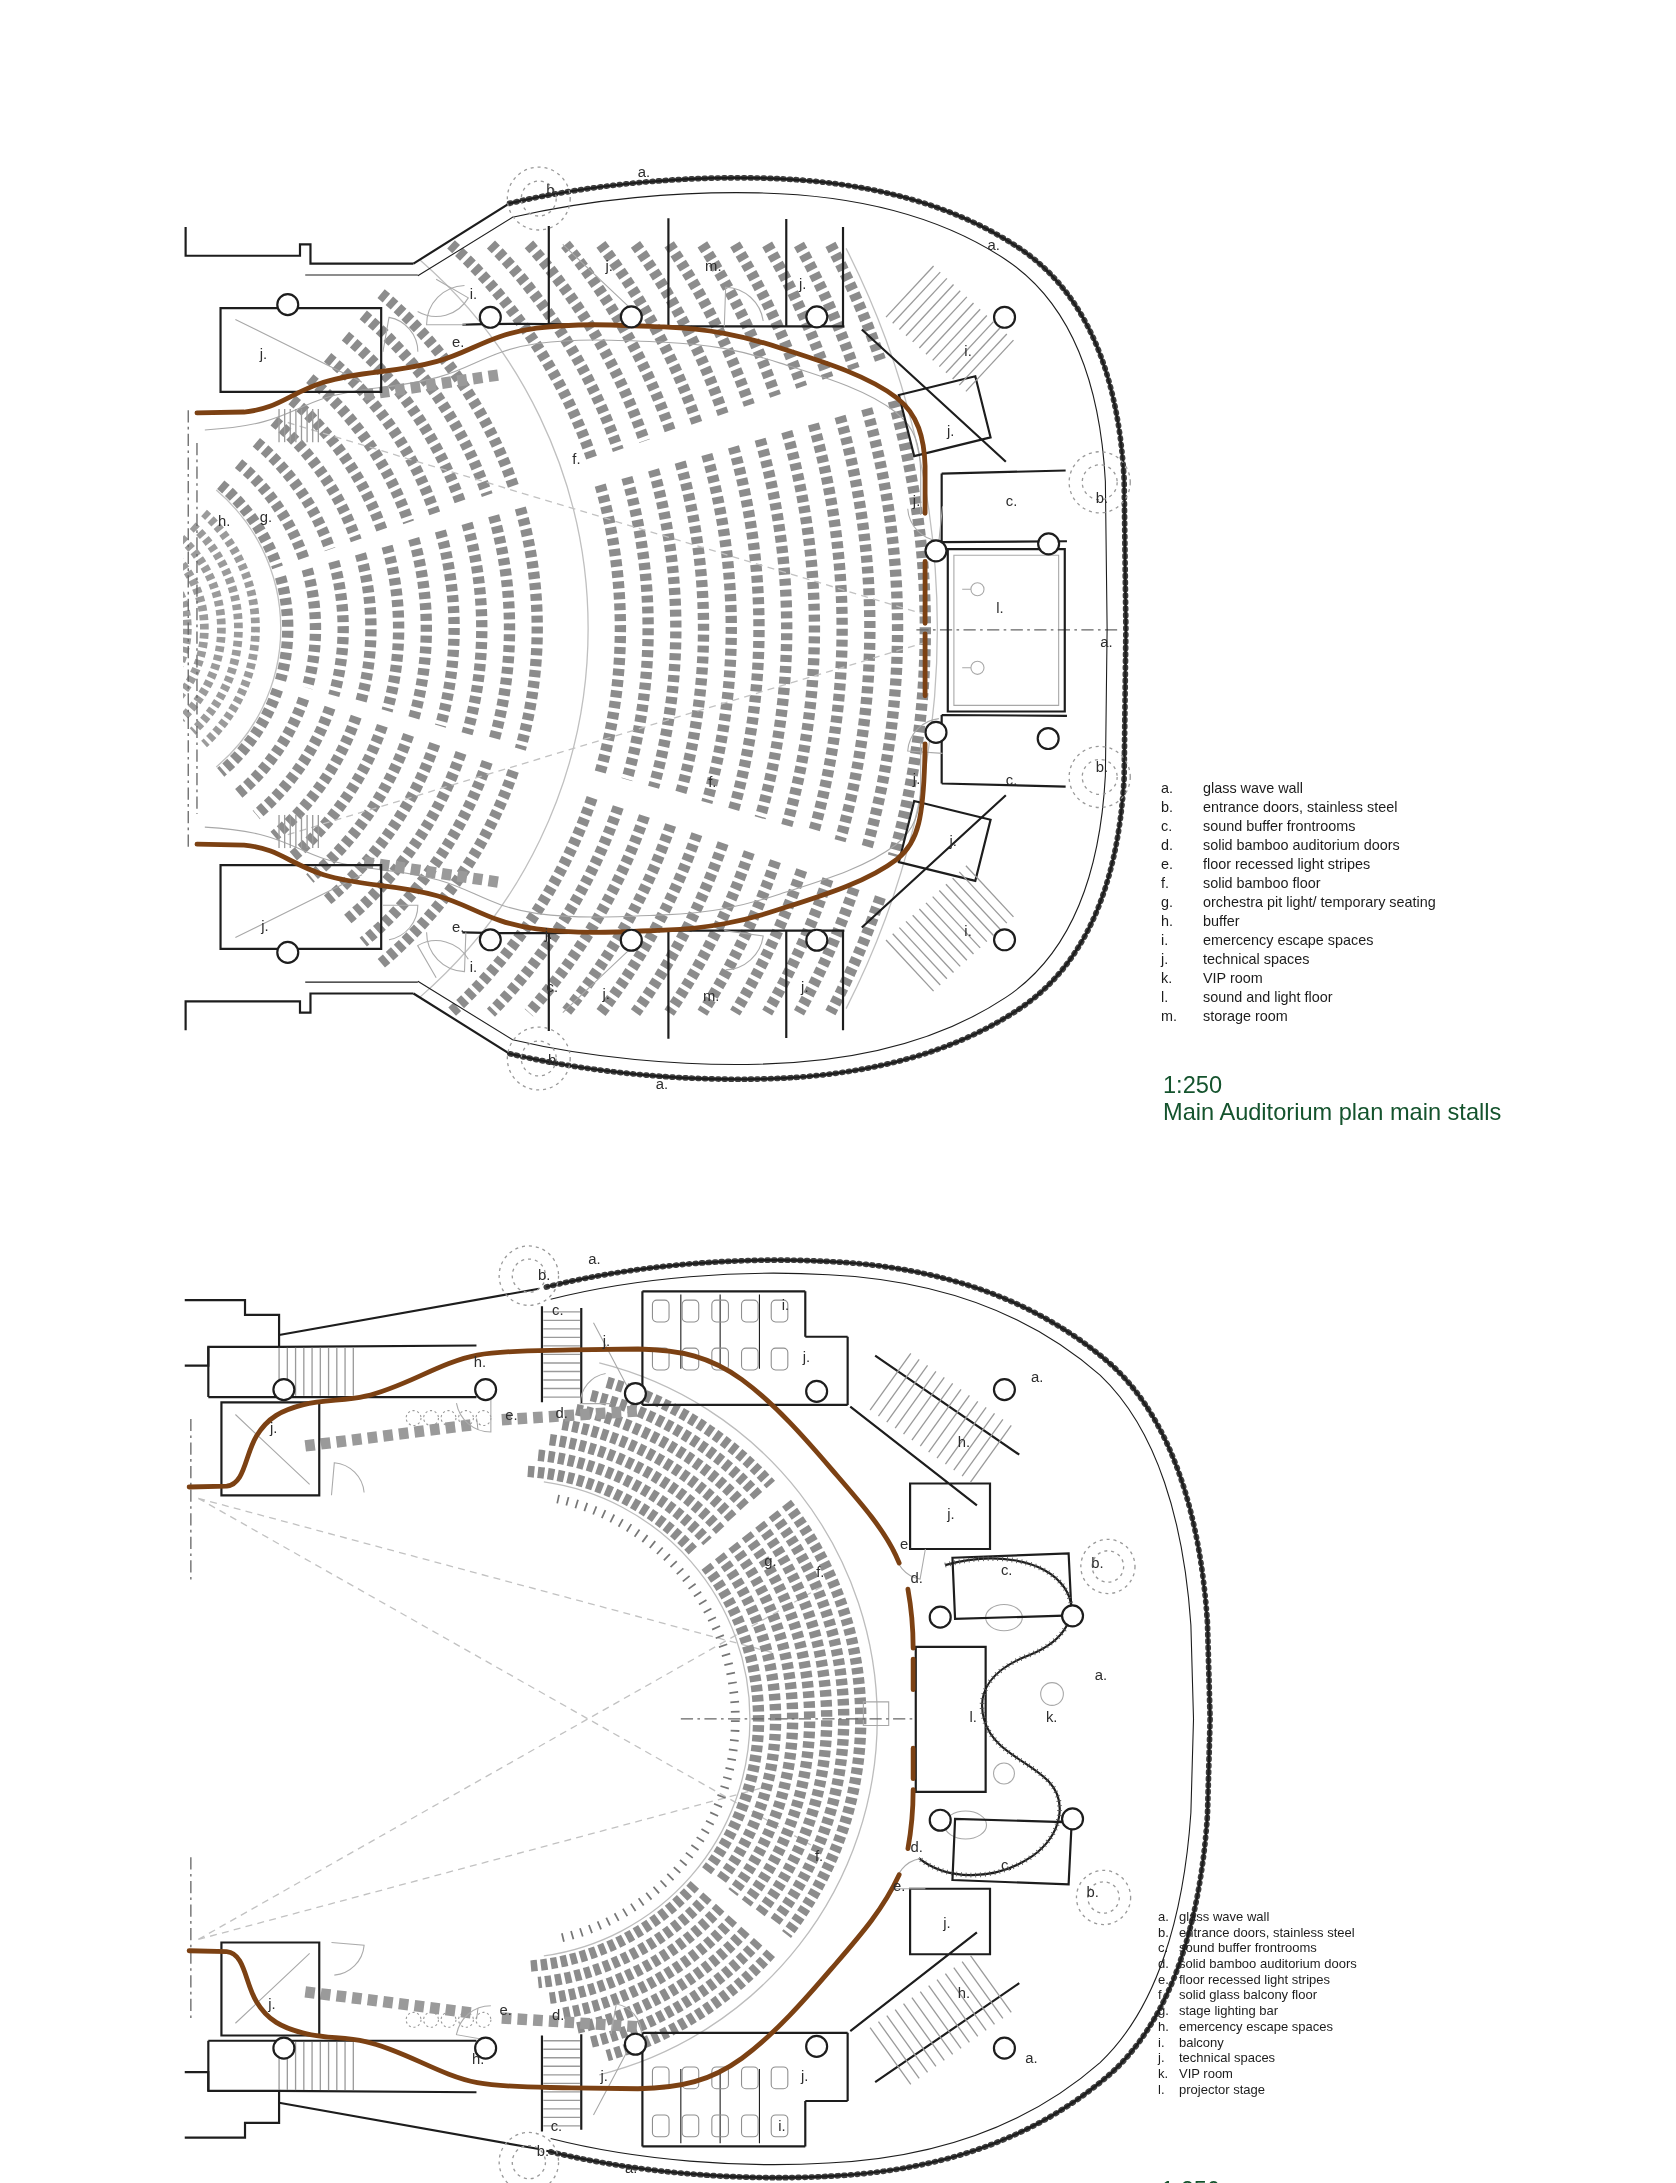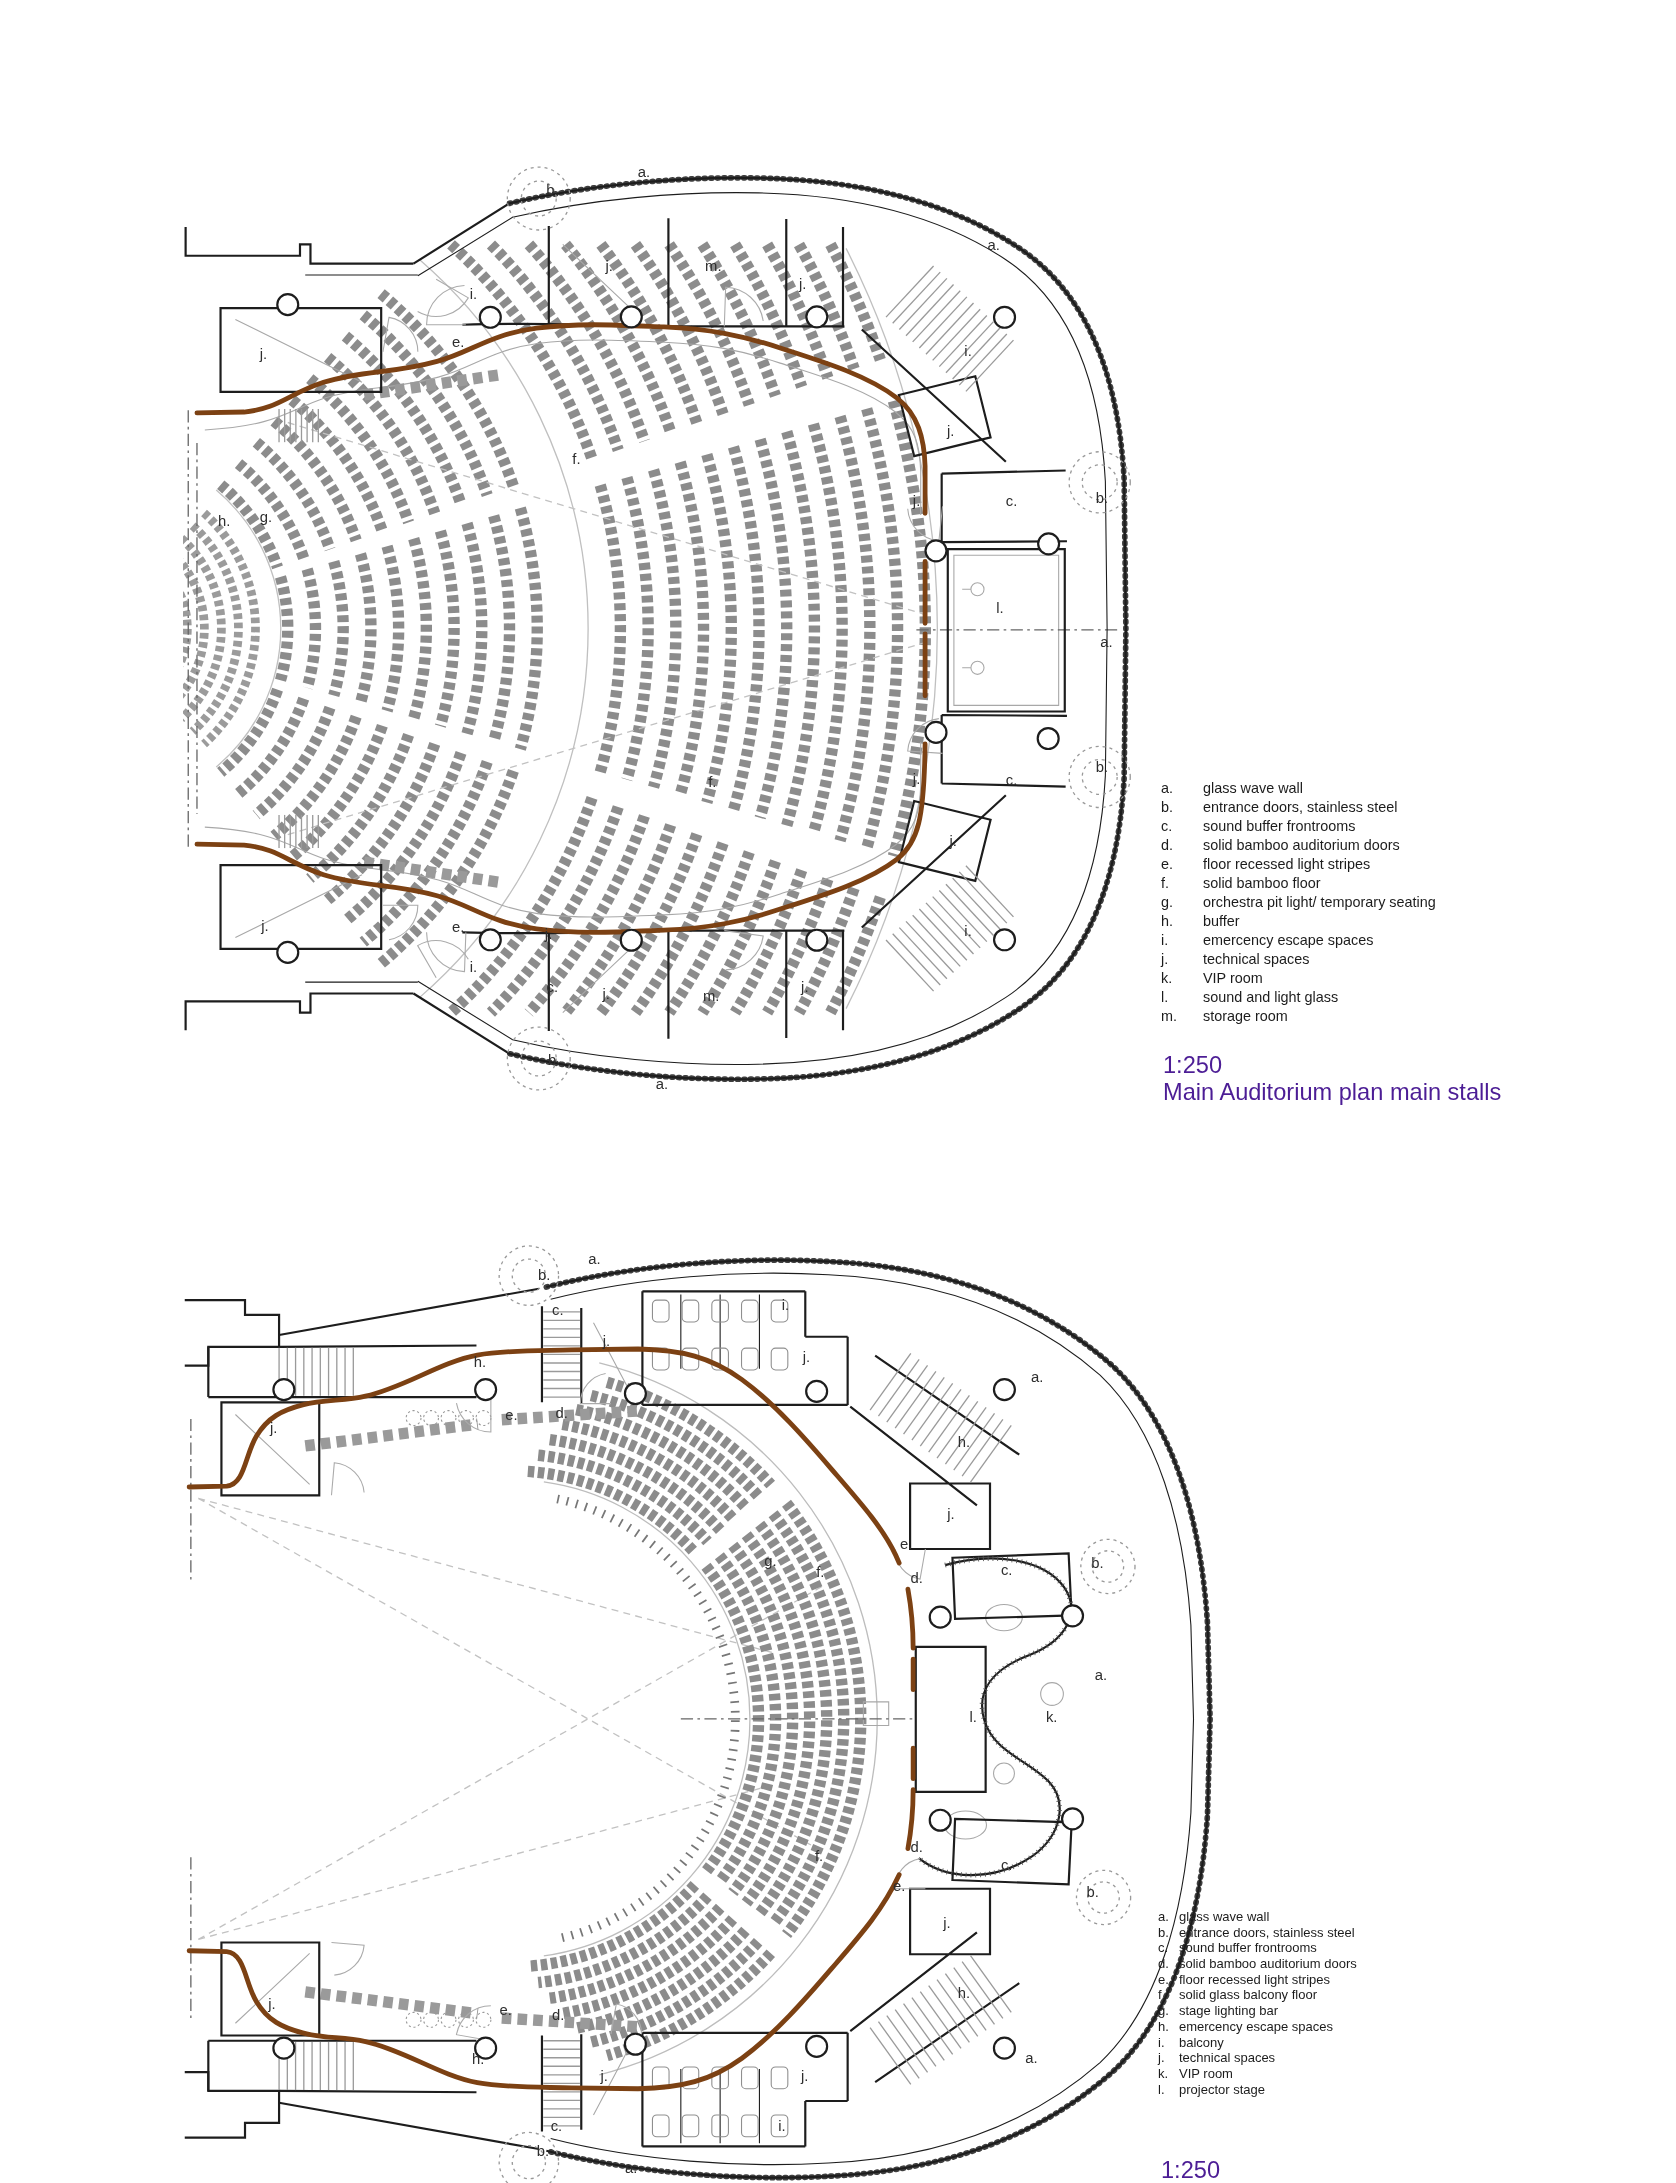--- a/index.html
+++ b/index.html
@@ -7,21 +7,21 @@
   .sheet{position:relative;width:1677px;height:2371px;background:#fff;overflow:hidden;}
   .plan-svg{position:absolute;}
   .legend{position:absolute;color:#1c1c1c;}
   .legend .lrow{display:flex;align-items:baseline;}
   .legend-1{left:1161px;top:780px;font-size:14.4px;}
   .legend-1 .lrow{height:19px;}
   .legend-1 .lkey{width:42px;flex:0 0 42px;}
   .legend-2{left:1158px;top:1909px;font-size:13px;}
   .legend-2 .lrow{height:15.7px;}
   .legend-2 .lkey{width:21px;flex:0 0 21px;}
-  .title-block{position:absolute;color:#4c1d95;font-size:23.6px;line-height:27px;}
+  .title-block{position:absolute;color:#14532d;font-size:23.6px;line-height:27px;margin-top:20px;}
   .plan-letter{font-size:34px;fill:#2e2e2e;}
   text{font-family:"Liberation Sans",sans-serif;}
 </style>
 </head>
 <body>
 
 <div class="sheet">
 
   <svg id="plan1" class="plan-svg" style="left:183px;top:122px;width:1004px;height:1048px" viewBox="420 280 2300 2400">
     <g id="p1-glass">
@@ -560,21 +560,21 @@
       <div class="lrow">
         <span class="lkey">j.</span>
         <span class="ltext">technical spaces</span>
       </div>
       <div class="lrow">
         <span class="lkey">k.</span>
         <span class="ltext">VIP room</span>
       </div>
       <div class="lrow">
         <span class="lkey">l.</span>
-        <span class="ltext">sound and light glass</span>
+        <span class="ltext">sound and light floor</span>
       </div>
       <div class="lrow">
         <span class="lkey">m.</span>
         <span class="ltext">storage room</span>
       </div>
     </div>
 
   <div class="title-block" style="left:1163px;top:1052px">
     <div>1:250</div>
     <div>Main Auditorium plan main stalls</div>

